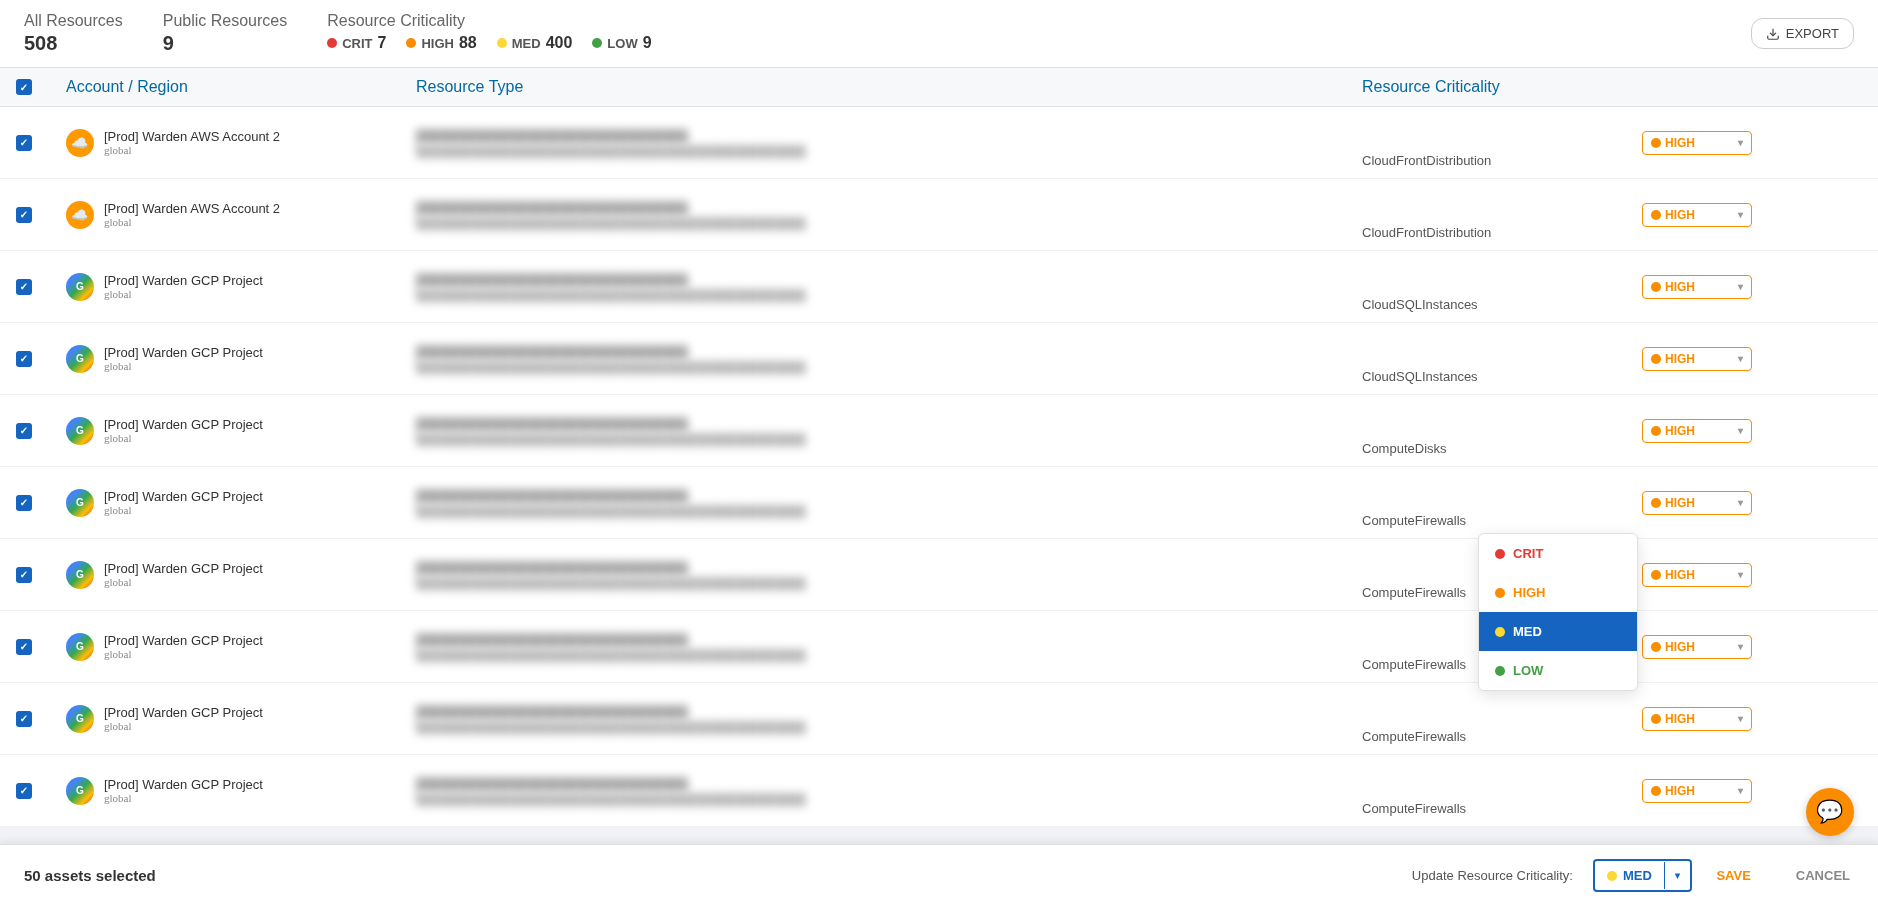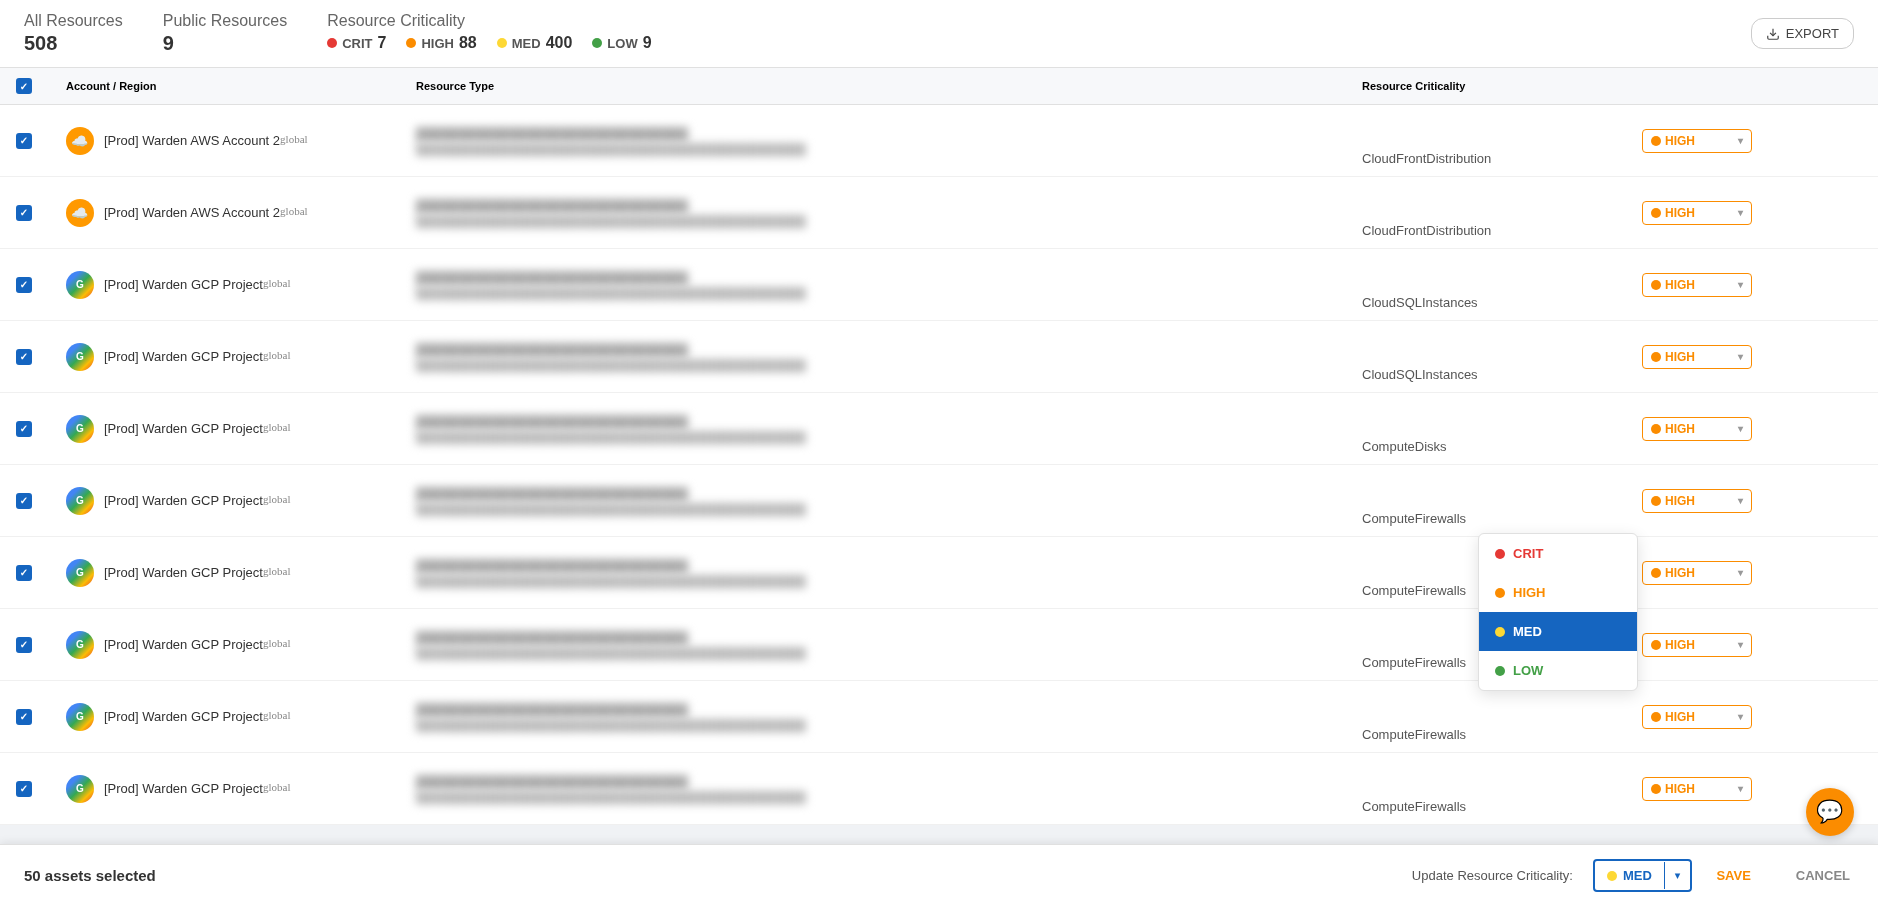--- a/index.html
+++ b/index.html
@@ -44,21 +44,21 @@
     .table-container { background: #fff; border-radius: 4px; overflow: visible; position: relative; }
 
     .table-header {
       display: grid;
       grid-template-columns: 50px 350px 1fr 280px 220px;
       background: #f7f8fa;
       border-bottom: 1px solid #e0e0e0;
       padding: 10px 16px;
       align-items: center;
     }
-    .th { font-size: 11px; color: #000000; font-weight: 700; }
+    .th { font-size: 16px; color: #0369a1; font-weight: 400; }
 
     .table-row {
       display: grid;
       grid-template-columns: 50px 350px 1fr 280px 220px;
       border-bottom: 1px solid #f0f0f0;
       padding: 10px 16px;
       align-items: center;
       background: #fff;
     }
 
@@ -67,21 +67,21 @@
       width: 16px; height: 16px; border: 2px solid #1565c0;
       background: #1565c0; border-radius: 3px; display: flex;
       align-items: center; justify-content: center; cursor: pointer;
     }
     .checkbox::after { content: '✓'; color: white; font-size: 10px; font-weight: bold; }
 
     .account-cell { display: flex; align-items: center; gap: 10px; }
     .account-icon { width: 28px; height: 28px; border-radius: 50%; display: flex; align-items: center; justify-content: center; font-size: 14px; }
     .aws-icon { background: #ff9900; }
     .gcp-icon { background: linear-gradient(135deg, #4285f4 25%, #34a853 50%, #fbbc05 75%, #ea4335 100%); }
-    .account-info { display: flex; flex-direction: row; }
+    .account-info { display: flex; flex-direction: column; }
     .account-name { font-size: 13px; font-weight: 500; color: #333; }
     .account-region { font-size: 11px; color: #888; font-family: Liberation Serif, serif; }
 
     .resource-cell { display: flex; flex-direction: column; gap: 2px; }
     .resource-id { font-size: 12px; color: #aaa; font-style: italic; filter: blur(4px); }
     .resource-desc { font-size: 11px; color: #bbb; filter: blur(4px); }
 
     .resource-type { font-size: 13px; color: #555; margin-top: 36px; }
 
     .criticality-badge {

